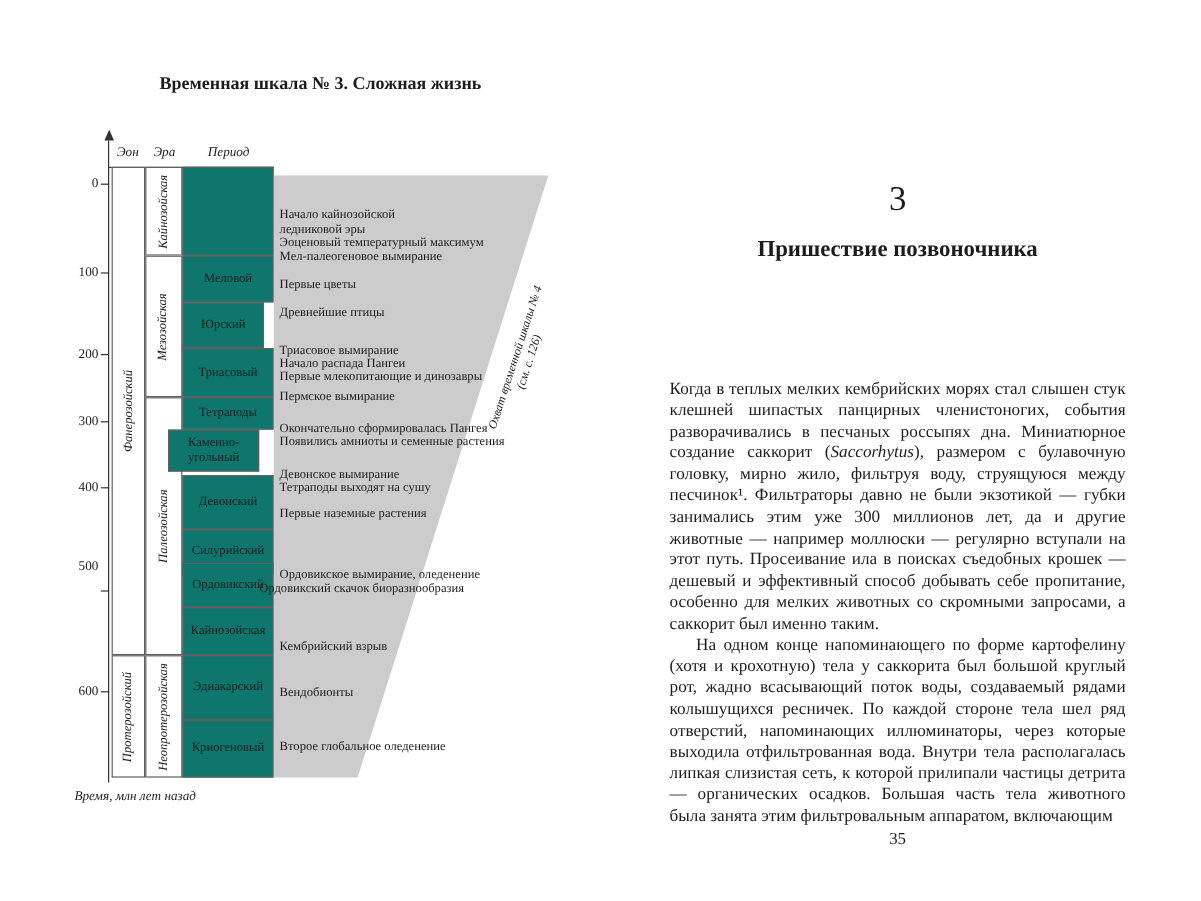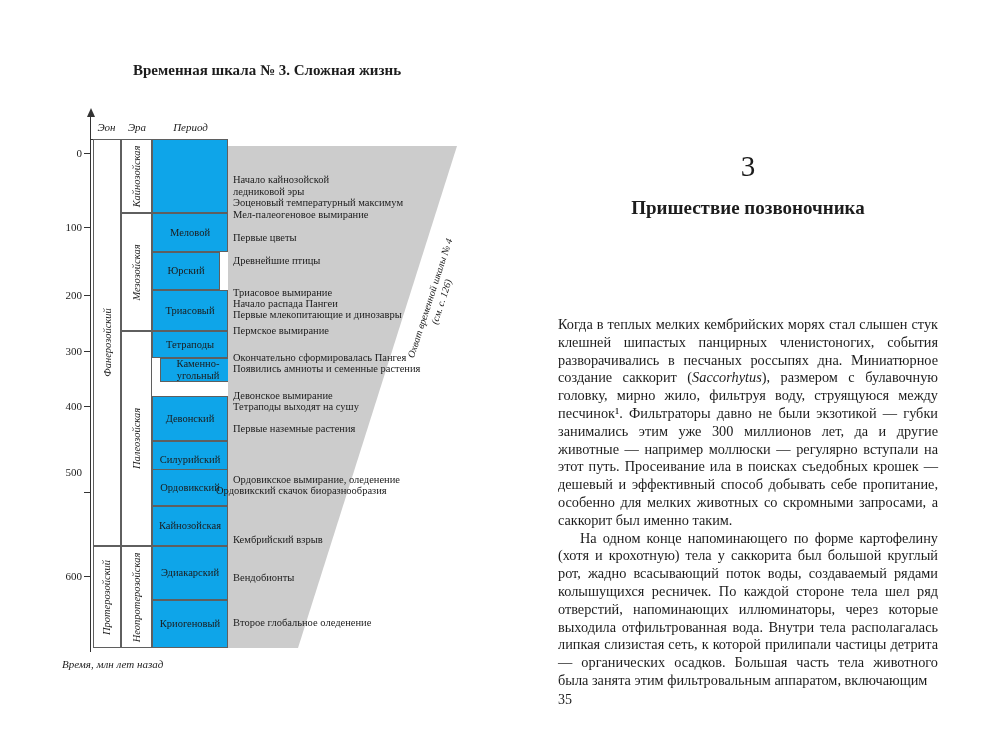--- a/index.html
+++ b/index.html
@@ -17,39 +17,39 @@
                 border-left:4px solid transparent; border-right:4px solid transparent;
                 border-bottom:9px solid #333; }
   .tick      { position:absolute; left:84px; width:7px; height:1px; background:#333; }
   .tick-lbl  { position:absolute; left:50px; width:32px; text-align:right; font-size:11px; }
   .col-head  { position:absolute; top:121px; font-style:italic; font-size:11px; text-align:center; }
   .head-rule { position:absolute; left:90px; top:139px; width:138px; height:1px; background:#333; }
   .axis-cap  { position:absolute; left:62px; top:658px; font-style:italic; font-size:11px; }
 
   .cell { position:absolute; border:1px solid #5f5f5f; background:#ffffff;
           display:flex; align-items:center; justify-content:center; text-align:center; overflow:hidden; }
-  .cell.gray { background:#0ea5e9;justify-content:center; }
+  .cell.gray { background:#0f766e;justify-content:center; }
   .vtext { transform:rotate(-90deg); white-space:nowrap; font-style:italic; font-size:10.5px; }
   .ptext { font-size:10.5px; line-height:1.1; padding:0 2px; }
 
   .wedge-svg   { position:absolute; left:228px; top:146px; z-index:1; }
   .wedge-label { position:absolute; left:373px; top:288px; width:126px; text-align:center;
                  transform:rotate(-72deg); font-style:italic; font-size:10px; line-height:1.2; z-index:2; }
   .event { position:absolute; font-size:10.5px; line-height:1.15; z-index:3; width:220px; }
 
   
   .chapter-num   { position:absolute; left:558px; top:150px; width:380px; text-align:center; font-size:29px; }
   .chapter-title { position:absolute; left:558px; top:197px; width:380px; text-align:center;
                    font-size:19px; font-weight:bold; }
   .body-text { position:absolute; left:558px; top:316px; width:380px;
                font-size:14.3px; line-height:17.8px; text-align:justify; }
   .body-text p { margin:0; }
   .body-text .ind { text-indent:22px; }
   .it { font-style:italic; }
-  .page-num { position:absolute; left:558px; top:692px; width:380px; font-size:14px; }
+  .page-num { position:absolute; left:558px; top:692px; width:380px; text-align:center; font-size:14px; }
 </style>
 </head>
 <body>
 
 <div style="position:absolute;inset:0;">
 
   <div>
 
     <div class="fig-title">Временная шкала № 3. Сложная жизнь</div>
 
@@ -103,21 +103,21 @@
     </div>
     <div class="cell gray" style="left:152px;top:252px;width:68px;height:38px;">
       <span class="ptext">Юрский</span>
     </div>
     <div class="cell gray" style="left:152px;top:290px;width:76px;height:41px;">
       <span class="ptext">Триасовый</span>
     </div>
     <div class="cell gray" style="left:152px;top:331px;width:76px;height:27px;">
       <span class="ptext">Тетраподы</span>
     </div>
-    <div class="cell gray" style="left:160px;top:358px;width:76px;height:24px;">
+    <div class="cell gray" style="left:140px;top:358px;width:76px;height:35px;">
       <span class="ptext" style="width:60px;">Каменно-угольный</span>
     </div>
     <div class="cell gray" style="left:152px;top:396px;width:76px;height:45px;">
       <span class="ptext">Девонский</span>
     </div>
     <div class="cell gray" style="left:152px;top:441px;width:76px;height:38px;">
       <span class="ptext">Силурийский</span>
     </div>
     <div class="cell gray" style="left:152px;top:469px;width:76px;height:37px;">
       <span class="ptext">Ордовикский</span>

